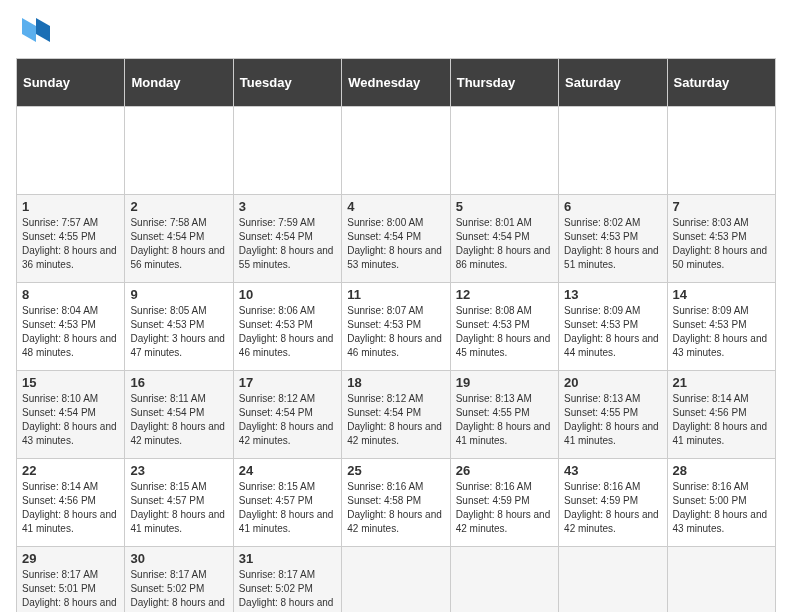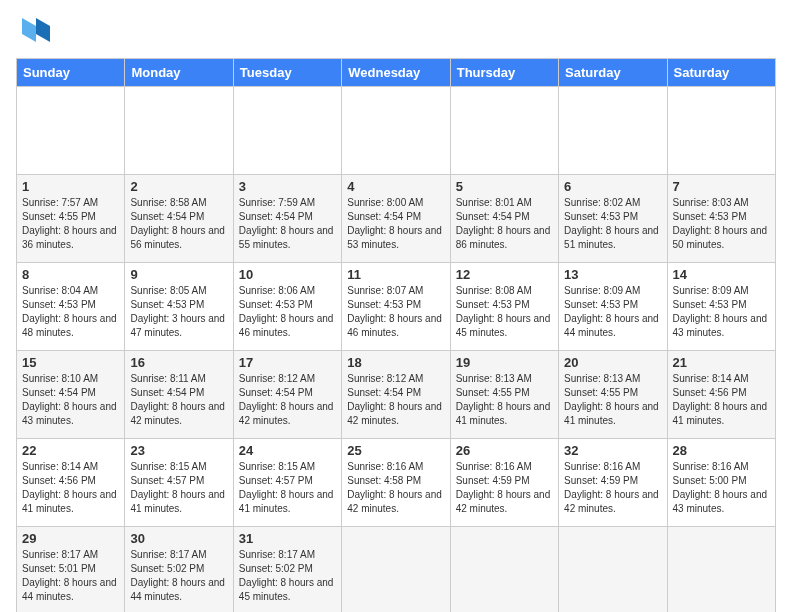--- a/index.html
+++ b/index.html
@@ -51,24 +51,24 @@
     .location {
       font-size: 14px;
       color: #555;
     }
     .calendar-table {
       width: 100%;
       border-collapse: collapse;
       table-layout: fixed;
     }
     .calendar-table th {
-      background-color: #3b82f6;
+      background-color: #404040;
       color: white;
       text-align: left;
-      padding: 6px 6px;
+      padding: 16px 6px;
       font-size: 13px;
       border: 1px solid #ccc;
     }
     .calendar-table td {
       vertical-align: top;
       border: 1px solid #ccc;
       padding: 4px 5px;
       font-size: 10.5px;
       color: #333;
       height: 88px;
@@ -139,21 +139,21 @@
         <span class="day-number">1</span>
         <div class="cell-text">
           <span>Sunrise: 7:57 AM</span><br>
           <span>Sunset: 4:55 PM</span><br>
           <span>Daylight: 8 hours and 36 minutes.</span>
         </div>
       </td>
         <td>
         <span class="day-number">2</span>
         <div class="cell-text">
-          <span>Sunrise: 8:58 AM</span><br>
+          <span>Sunrise: 7:58 AM</span><br>
           <span>Sunset: 4:54 PM</span><br>
           <span>Daylight: 8 hours and 56 minutes.</span>
         </div>
       </td>
         <td>
         <span class="day-number">3</span>
         <div class="cell-text">
           <span>Sunrise: 7:59 AM</span><br>
           <span>Sunset: 4:54 PM</span><br>
           <span>Daylight: 8 hours and 55 minutes.</span>
@@ -343,21 +343,21 @@
       </td>
         <td>
         <span class="day-number">26</span>
         <div class="cell-text">
           <span>Sunrise: 8:16 AM</span><br>
           <span>Sunset: 4:59 PM</span><br>
           <span>Daylight: 8 hours and 42 minutes.</span>
         </div>
       </td>
         <td>
-        <span class="day-number">32</span>
+        <span class="day-number">43</span>
         <div class="cell-text">
           <span>Sunrise: 8:16 AM</span><br>
           <span>Sunset: 4:59 PM</span><br>
           <span>Daylight: 8 hours and 42 minutes.</span>
         </div>
       </td>
         <td>
         <span class="day-number">28</span>
         <div class="cell-text">
           <span>Sunrise: 8:16 AM</span><br>

